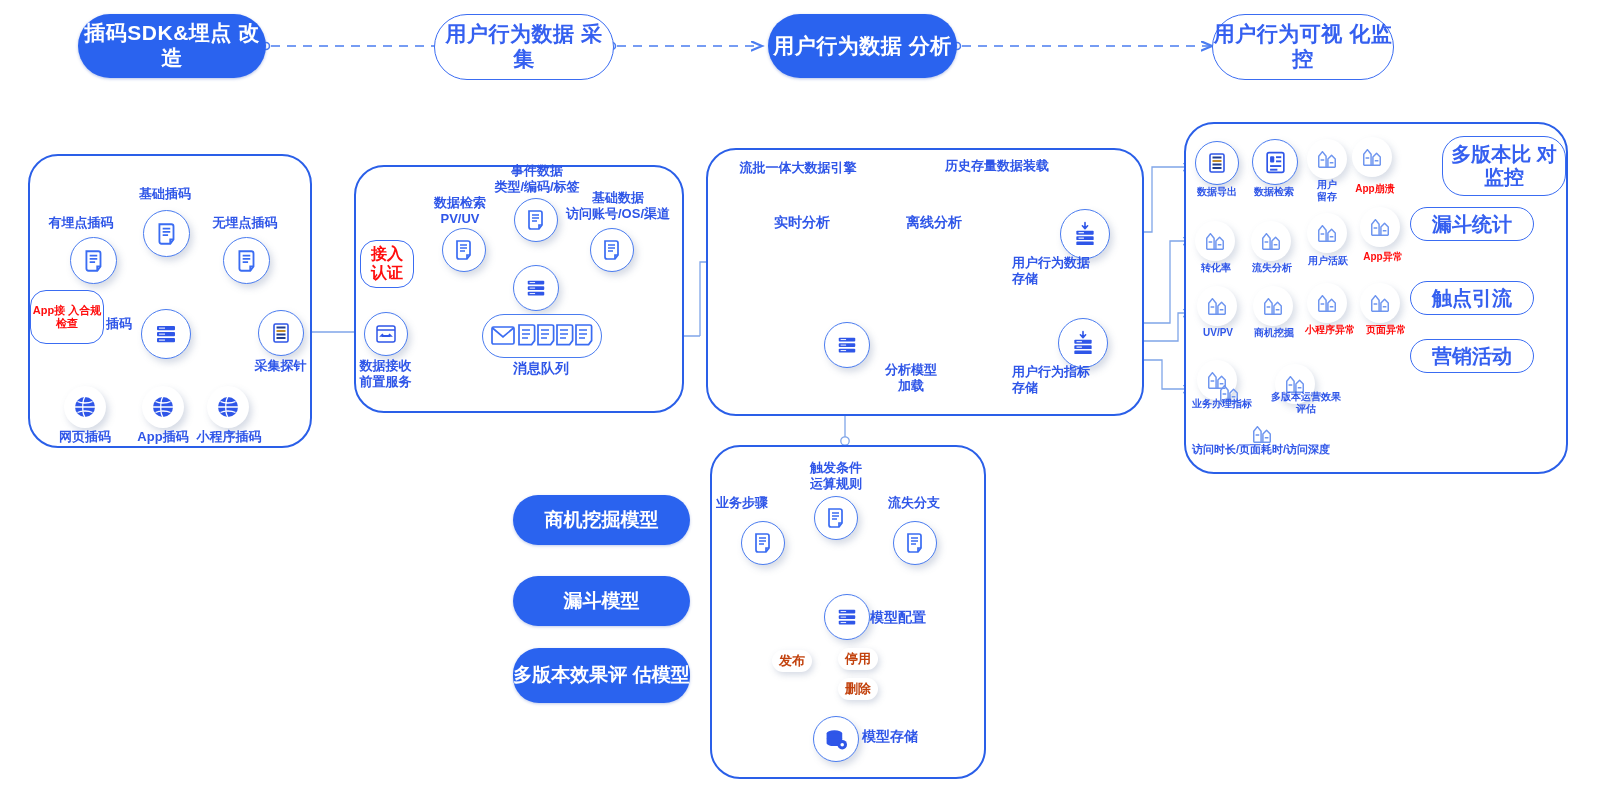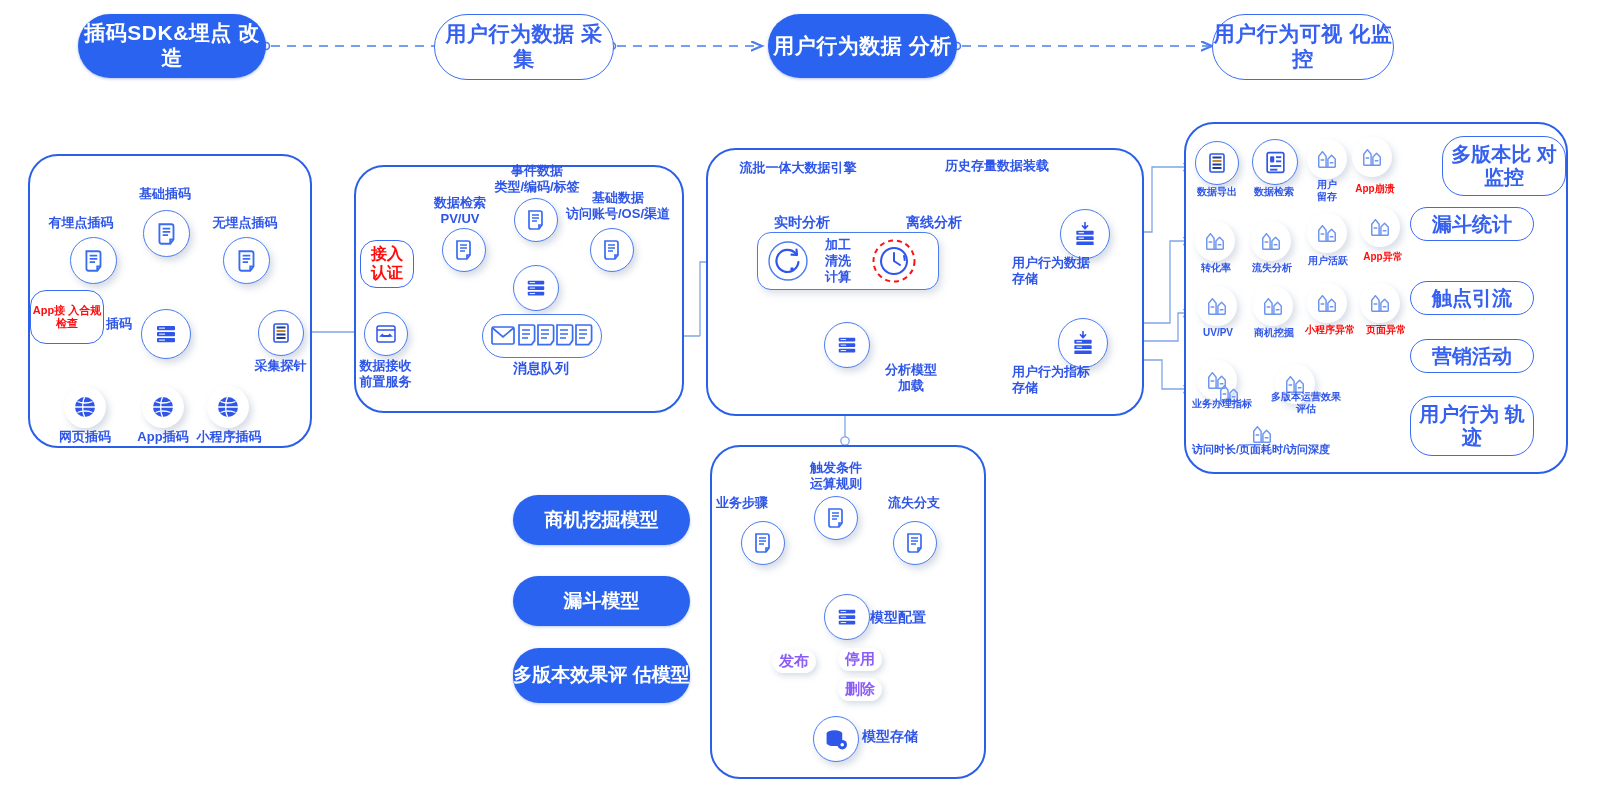--- a/index.html
+++ b/index.html
@@ -42,21 +42,21 @@
   .lbl{
     position:absolute;color:#2f56e8;font-weight:700;text-align:center;
     line-height:1.22;white-space:pre-line;
   }
   .lbl.s12{font-size:13px;}
   .lbl.s13{font-size:13px;}
   .lbl.s14{font-size:14px;}
 
   
   .chip{
-    position:absolute;color:#8b5cf6;font-weight:700;font-size:15px;text-align:center;
+    position:absolute;color:#c2410c;font-weight:700;font-size:13px;text-align:center;
     background:#fff;border-radius:12px;padding:2px 7px;
     box-shadow:2px 3px 6px rgba(120,135,170,.30);
   }
 
   
   .obox{
     position:absolute;border:1.6px solid #3a6cf2;border-radius:16px;background:#fff;
     display:flex;align-items:center;justify-content:center;text-align:center;
     line-height:1.16;font-weight:700;color:#ff0d0d;
   }
@@ -366,41 +366,20 @@
   <div class="lbl s14" style="left:491px;top:360px;width:100px;">消息队列</div>
 
   <div class="panel" style="left:706px;top:148px;width:434px;height:264px;"></div>
 
   <div class="lbl s13" style="left:718px;top:160px;width:160px;text-align:center;">流批一体大数据引擎</div>
   <div class="lbl s12" style="left:930px;top:158px;width:134px;">历史存量数据装载</div>
 
   <div class="lbl s14" style="left:760px;top:214px;width:84px;">实时分析</div>
   <div class="lbl s14" style="left:892px;top:214px;width:84px;">离线分析</div>
 
-  <div class="enginebox" style="left:757px;top:232px;width:180px;height:56px;">
-    <div class="abs" style="left:8px;top:6px;width:44px;height:44px;">
-      <svg width="44" height="44" viewBox="0 0 44 44" fill="none" stroke="#2f56e8" stroke-width="2.2">
-        <circle cx="22" cy="22" r="19" stroke="#4a7cf0" stroke-width="1.4"></circle>
-        <path d="M30 15a11 11 0 1 0 2.4 8" stroke-linecap="round"></path>
-        <path d="M30.5 10.5 L31 16 L25.5 15.6" stroke-linecap="round" stroke-linejoin="round"></path>
-        <circle cx="26" cy="30" r="1.8" fill="#2f56e8" stroke="none"></circle>
-      </svg>
-    </div>
-    <div class="abs lbl s13" style="left:56px;top:4px;width:48px;font-size:13px;">加工
-清洗
-计算</div>
-    <div class="abs" style="left:112px;top:4px;width:48px;height:48px;">
-      <svg width="48" height="48" viewBox="0 0 48 48" fill="none">
-        <circle cx="24" cy="24" r="20.5" stroke="#ff1111" stroke-width="2" stroke-dasharray="5 4"></circle>
-        <circle cx="24" cy="24" r="13" stroke="#2f56e8" stroke-width="2"></circle>
-        <path d="M24 16v8l6 4" stroke="#2f56e8" stroke-width="2" stroke-linecap="round"></path>
-        <path d="M34 19a11 11 0 0 1 .6 4" stroke="#2f56e8" stroke-width="2" stroke-linecap="round"></path>
-      </svg>
-    </div>
-  </div>
 
   <div class="node ring" style="left:824px;top:322px;width:44px;height:44px;">
     <svg width="22" height="22" viewBox="0 0 24 24" fill="#2f56e8">
       <rect x="3" y="4" width="18" height="4.2" rx="1"></rect>
         <rect x="3" y="10" width="18" height="4.2" rx="1"></rect>
         <rect x="3" y="16" width="18" height="4.2" rx="1"></rect>
       <rect x="5" y="5.6" width="6" height="1" fill="#fff"></rect>
         <rect x="5" y="11.6" width="6" height="1" fill="#fff"></rect>
         <rect x="5" y="17.6" width="6" height="1" fill="#fff"></rect>
     </svg>
@@ -622,16 +601,14 @@
         <path d="M5 13h4M15 16h4"></path>
       </svg>
   </div>
   <div class="mlabel" style="left:1186px;top:443px;width:150px;font-size:11px;">访问时长/页面耗时/访问深度</div>
 
   <div class="respill" style="left:1410px;top:136px;width:122px;height:58px;margin-left:32px;">多版本比
 对监控</div>
   <div class="respill" style="left:1410px;top:207px;width:122px;height:32px;">漏斗统计</div>
   <div class="respill" style="left:1410px;top:281px;width:122px;height:32px;">触点引流</div>
   <div class="respill" style="left:1410px;top:339px;width:122px;height:32px;">营销活动</div>
-  <div class="respill" style="left:1410px;top:396px;width:122px;height:58px;">用户行为
-轨迹</div>
 
 </div>
 
 </body></html>

